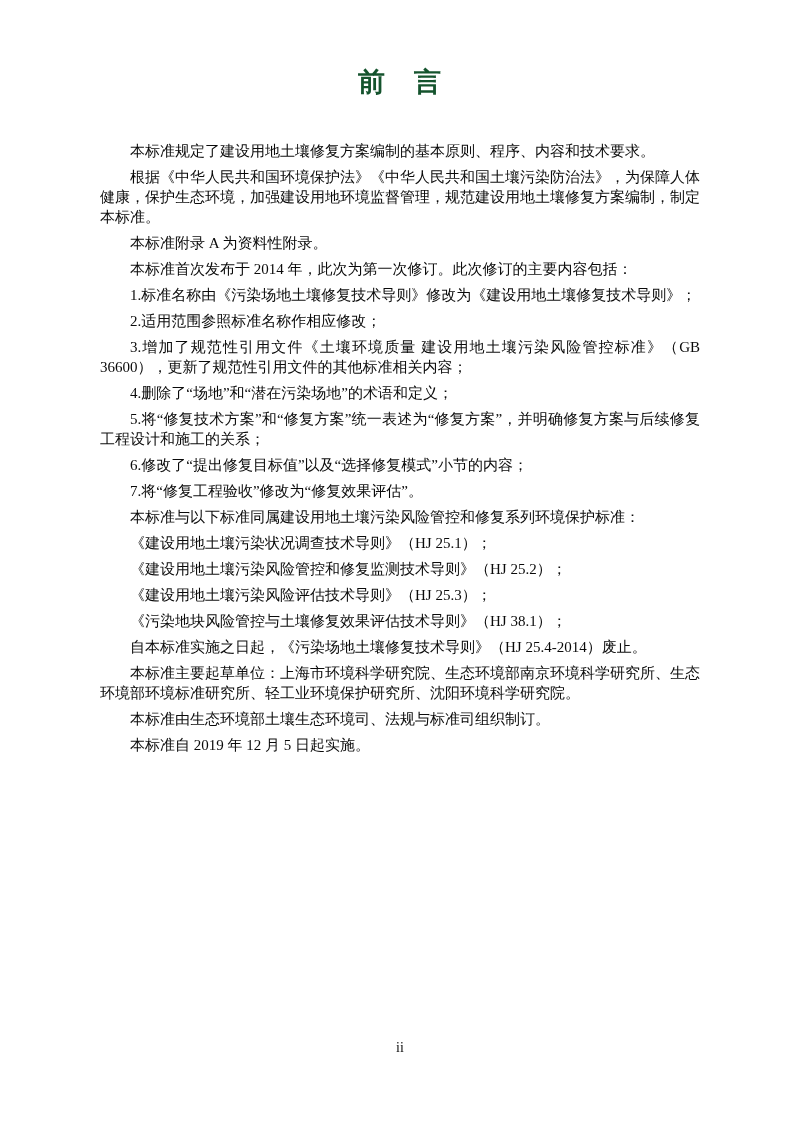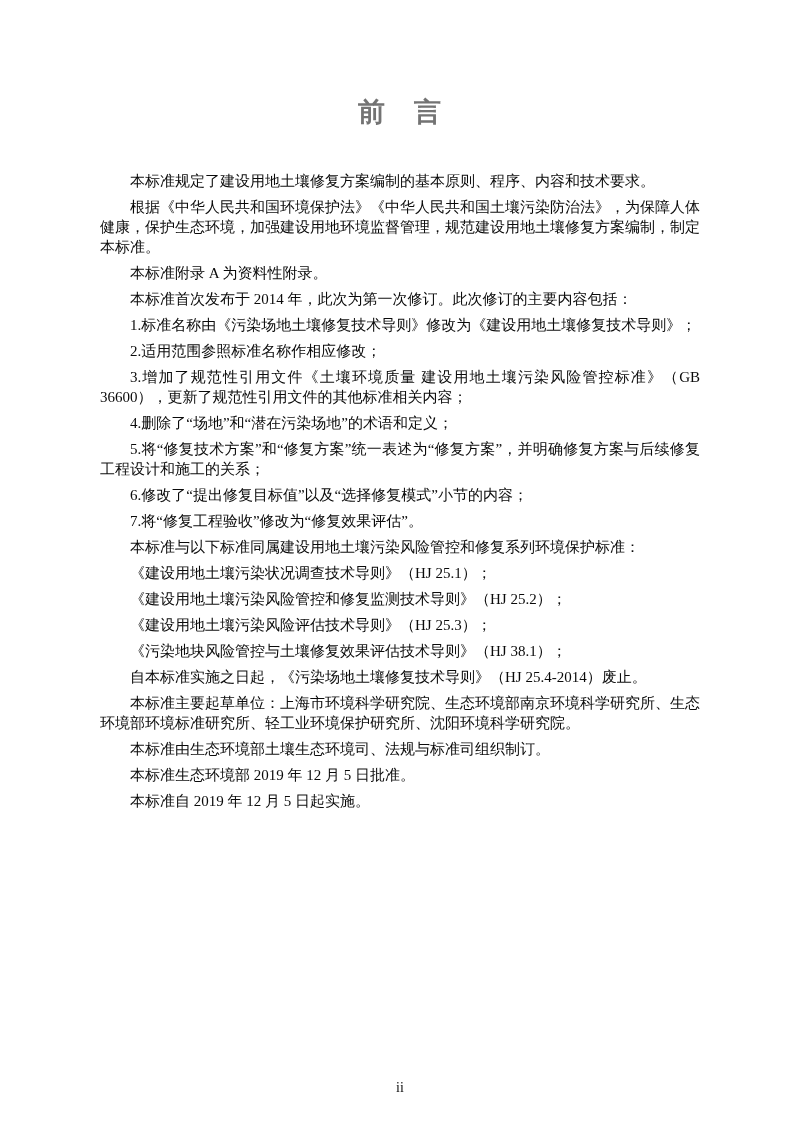--- a/index.html
+++ b/index.html
@@ -10,45 +10,45 @@
   .page {
     position: relative;
     width: 800px;
     height: 1131px;
     background: #ffffff;
     color: #111111;
     overflow: hidden;
     font-family: "Liberation Serif", "DejaVu Serif", serif;
   }
   .doc-title {
-    padding-top: 94px;
+    padding-top: 64px;
     margin: 0 0 41px 0;
     text-align: center;
     font-family: "Liberation Sans", "DejaVu Sans", sans-serif;
     font-weight: bold;
     font-size: 27px;
     line-height: 36px;
     letter-spacing: 1px;
-    color: #737373;
+    color: #14532d;
   }
   .content {
     width: 600px;
     margin: 0 auto;
   }
   .content p {
     margin: 0 0 6px 0;
     font-size: 15px;
     line-height: 20px;
     text-align: justify;
     text-indent: 2em;
     color: #0a0a0a;
   }
   .page-number {
     position: absolute;
-    top: 1080px;
+    top: 1040px;
     left: 0;
     width: 100%;
     text-align: center;
     font-size: 14px;
     color: #0a0a0a;
   }
 </style>
 </head>
 <body>
 
@@ -69,19 +69,18 @@
     <p>6.修改了“提出修复目标值”以及“选择修复模式”小节的内容；</p>
     <p>7.将“修复工程验收”修改为“修复效果评估”。</p>
     <p>本标准与以下标准同属建设用地土壤污染风险管控和修复系列环境保护标准：</p>
     <p>《建设用地土壤污染状况调查技术导则》（HJ 25.1）；</p>
     <p>《建设用地土壤污染风险管控和修复监测技术导则》（HJ 25.2）；</p>
     <p>《建设用地土壤污染风险评估技术导则》（HJ 25.3）；</p>
     <p>《污染地块风险管控与土壤修复效果评估技术导则》（HJ 38.1）；</p>
     <p>自本标准实施之日起，《污染场地土壤修复技术导则》（HJ 25.4-2014）废止。</p>
     <p>本标准主要起草单位：上海市环境科学研究院、生态环境部南京环境科学研究所、生态环境部环境标准研究所、轻工业环境保护研究所、沈阳环境科学研究院。</p>
     <p>本标准由生态环境部土壤生态环境司、法规与标准司组织制订。</p>
-    <p>本标准生态环境部 2019 年 12 月 5 日批准。</p>
     <p>本标准自 2019 年 12 月 5 日起实施。</p>
   </div>
 
   <div class="page-number">ii</div>
 
 </div>
 
 </body></html>

